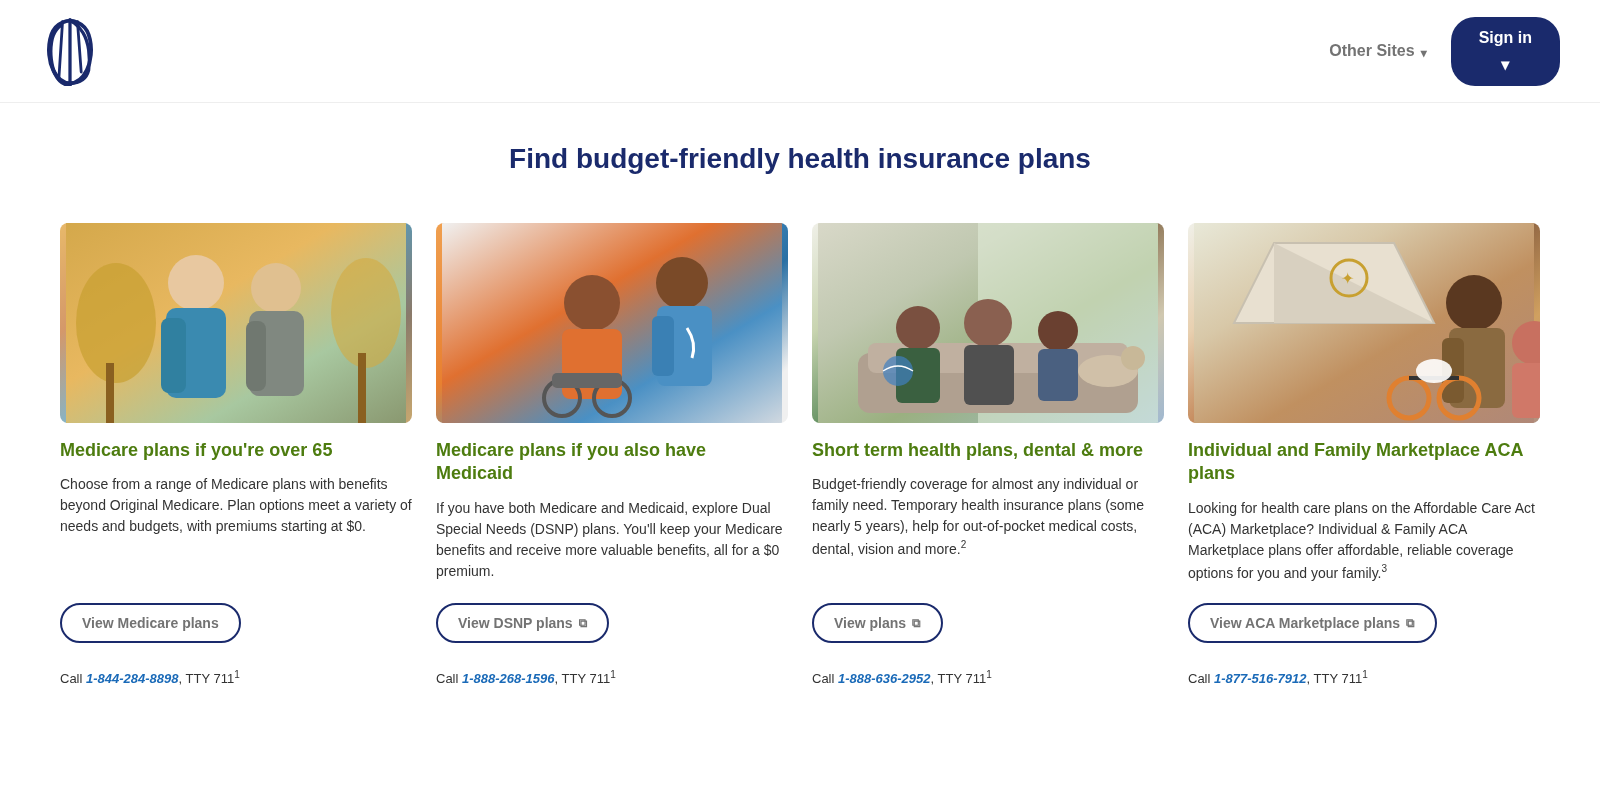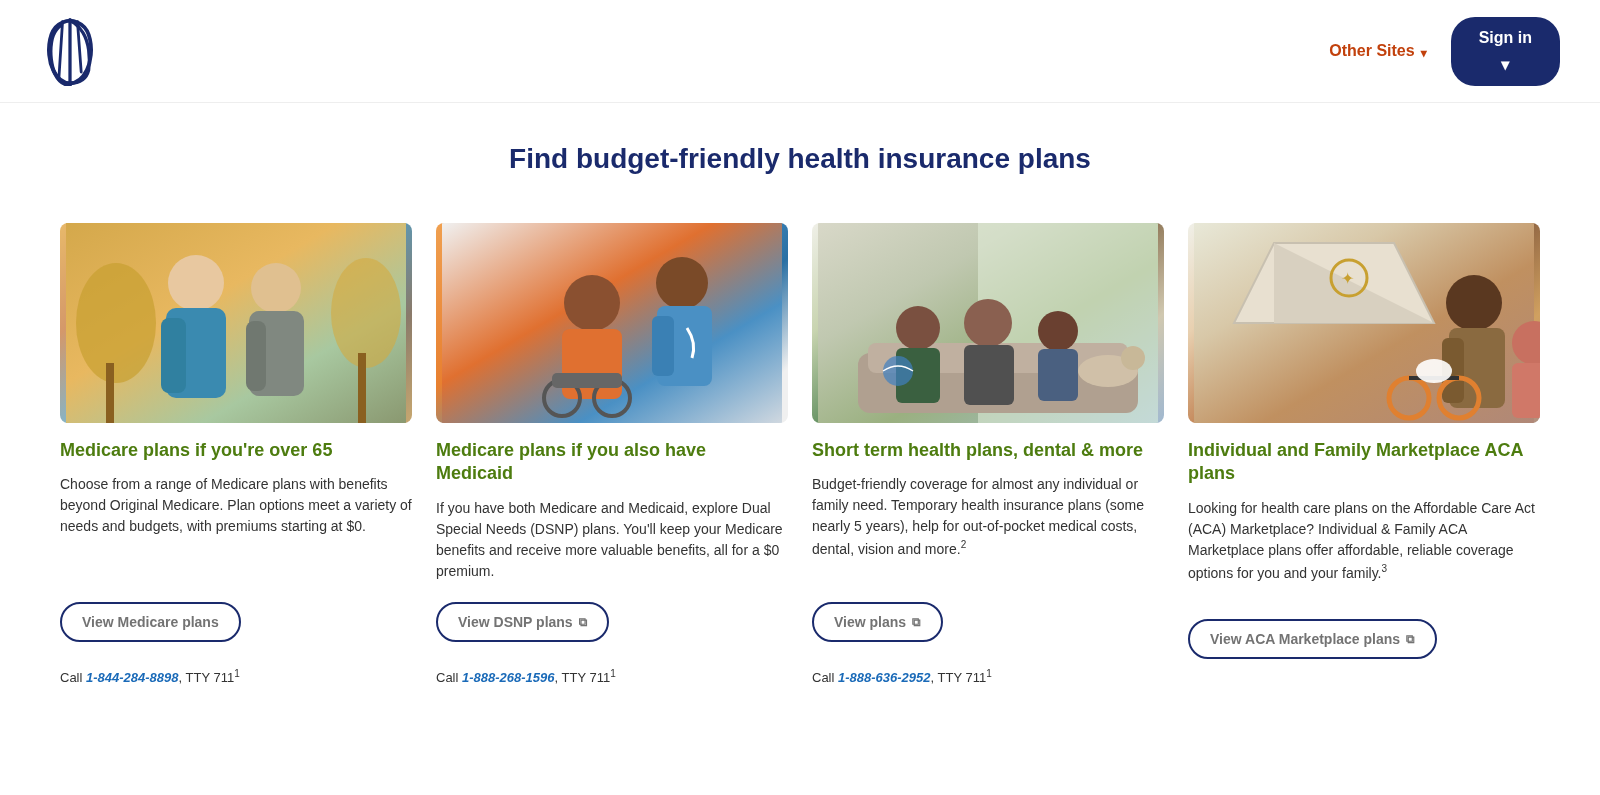--- a/index.html
+++ b/index.html
@@ -24,21 +24,21 @@
     .header-right {
       display: flex;
       align-items: center;
       gap: 24px;
     }
     .other-sites-btn {
       background: none;
       border: none;
       font-size: 16px;
       font-weight: 600;
-      color: #c2410c;
+      color: #737373;
       cursor: pointer;
       display: flex;
       align-items: flex-end;
       gap: 6px;
     }
     .other-sites-btn .chevron {
       font-size: 12px;
     }
     .sign-in-btn {
       background: #1a2a6c;
@@ -346,16 +346,19 @@
         </svg>
       </div>
       <h2 class="card-heading">Individual and Family Marketplace ACA plans</h2>
       <p class="card-description">
         <span>Looking for health care plans on the Affordable Care Act (ACA) Marketplace? Individual &amp; Family ACA Marketplace plans offer affordable, reliable coverage options for you and your family.</span><sup>3</sup>
       </p>
       <button class="view-btn">
         <span>View ACA Marketplace plans</span>
         <span class="ext-icon">⧉</span>
       </button>
+      <p class="call-info">
+        <span>Call </span><a href="#">1-877-516-7912</a><span>, TTY 711</span><sup>1</sup>
+      </p>
     </div>
 
   </div>
 </main>
 
 </body></html>

